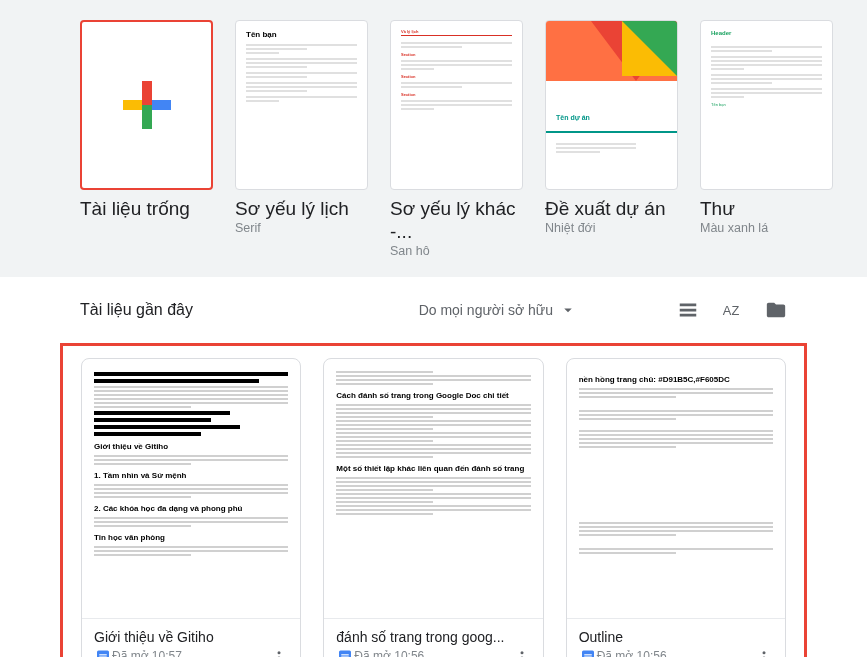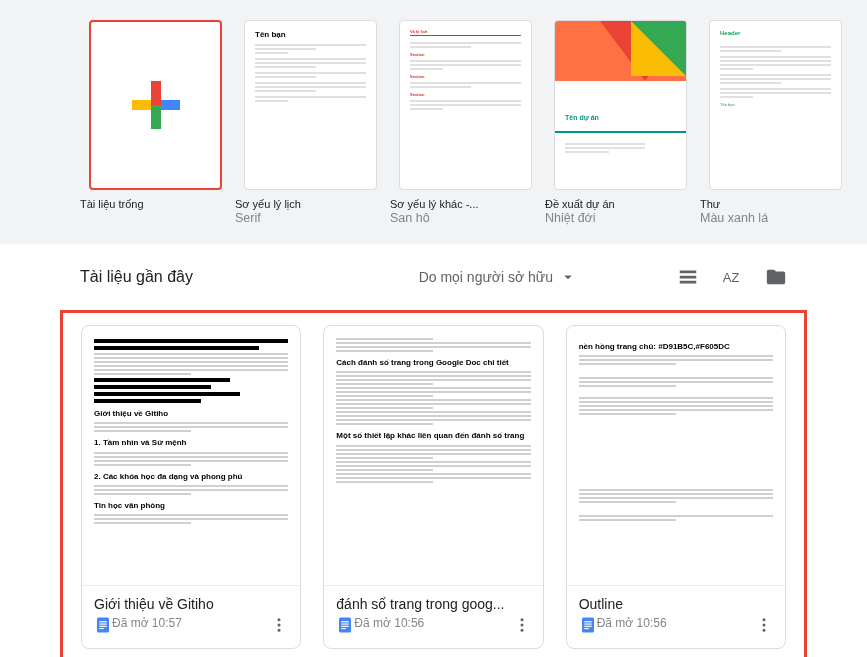--- a/index.html
+++ b/index.html
@@ -19,24 +19,23 @@
   .tmpl { width: 133px; }
   .tmpl-thumb {
     width: 133px; height: 170px;
     background: #fff;
     border: 1px solid #dadce0;
     border-radius: 4px;
     overflow: hidden;
     cursor: pointer;
     display: flex; align-items: center; justify-content: center;
     position: relative;
-    margin-left: 9px;
   }
   .tmpl-thumb.highlight { border: 2px solid #ea4335; }
-  .tmpl-title { margin-top: 8px; font-size: 11px; color: #202124; line-height: 1.2; }
+  .tmpl-title { margin-top: 8px; font-size: 19px; color: #202124; line-height: 1.2; }
   .tmpl-sub   { font-size: 12.5px; color: #80868b; line-height: 1.2; }
 
   
   .fake-page { width: 100%; height: 100%; padding: 8px 10px; font-size: 4px; color: #444; line-height: 1.5; }
   .fake-page h5 { font-size: 8px; color: #000; margin-bottom: 3px; }
   .fake-page .red  { color: #d93025; border-bottom: 1px solid #d93025; font-weight: bold; }
   .fake-page .line { height: 2px; background: #e0e0e0; margin: 2px 0; }
   .fake-page .half { width: 55%; }
   .fake-page .short{ width: 30%; }
   .fake-page .para { margin-bottom: 4px; }

